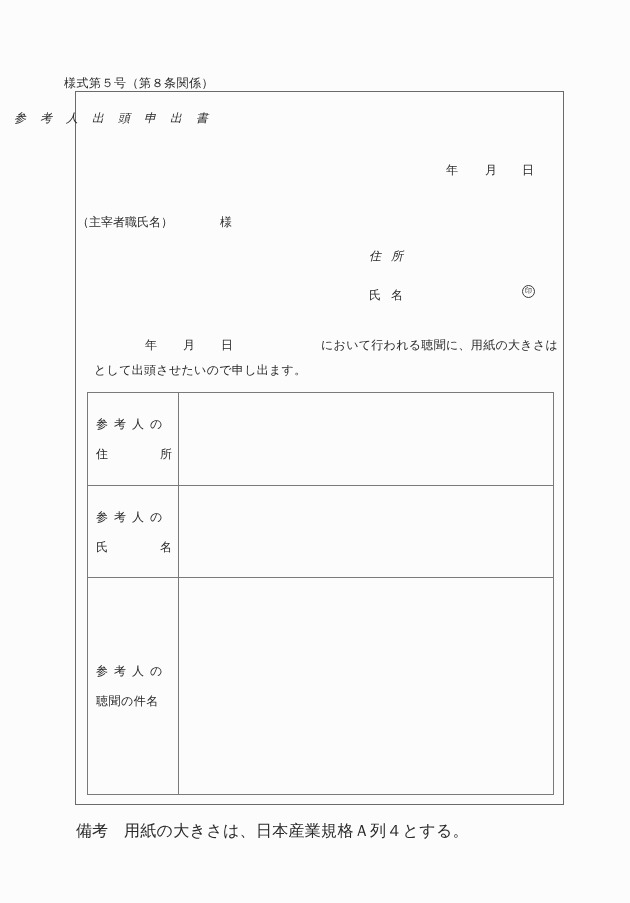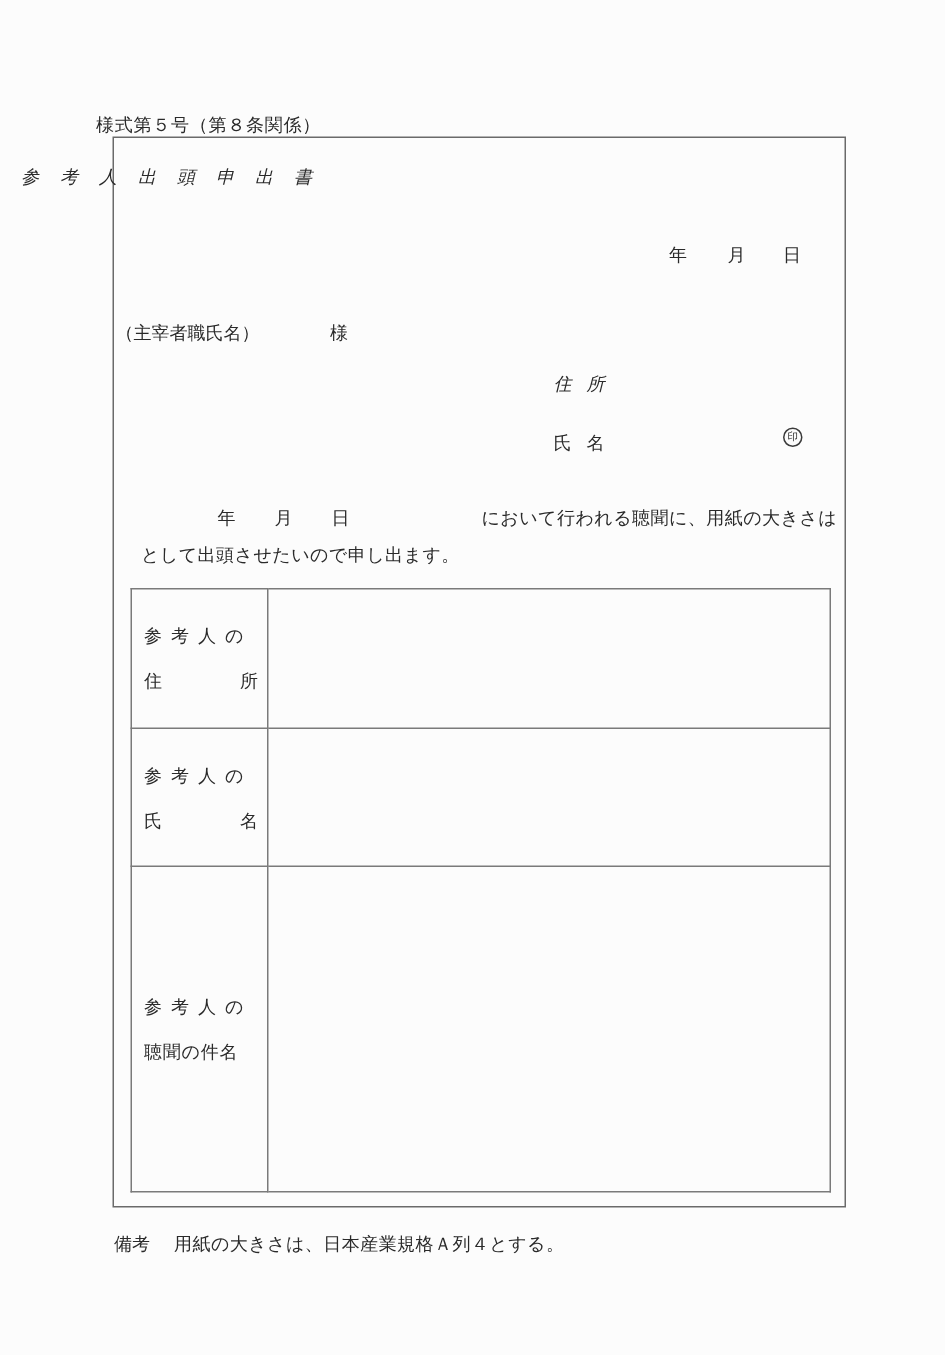--- a/index.html
+++ b/index.html
@@ -83,21 +83,21 @@
       padding-left: 8px;
       padding-right: 6px;
       line-height: 30px;
     }
     .grid-table td.label .spread {
       display: flex;
       justify-content: space-between;
     }
     .remarks {
       left: 76px; top: 821px;
-      font-size: 12px;
+      font-size: 16px;
     }
     .remarks .gap { display: inline-block; width: 16px; }
   </style>
 </head>
 <body>
 
 <div class="abs form-number">様式第５号（第８条関係）</div>
 
 <div class="frame"></div>
 

